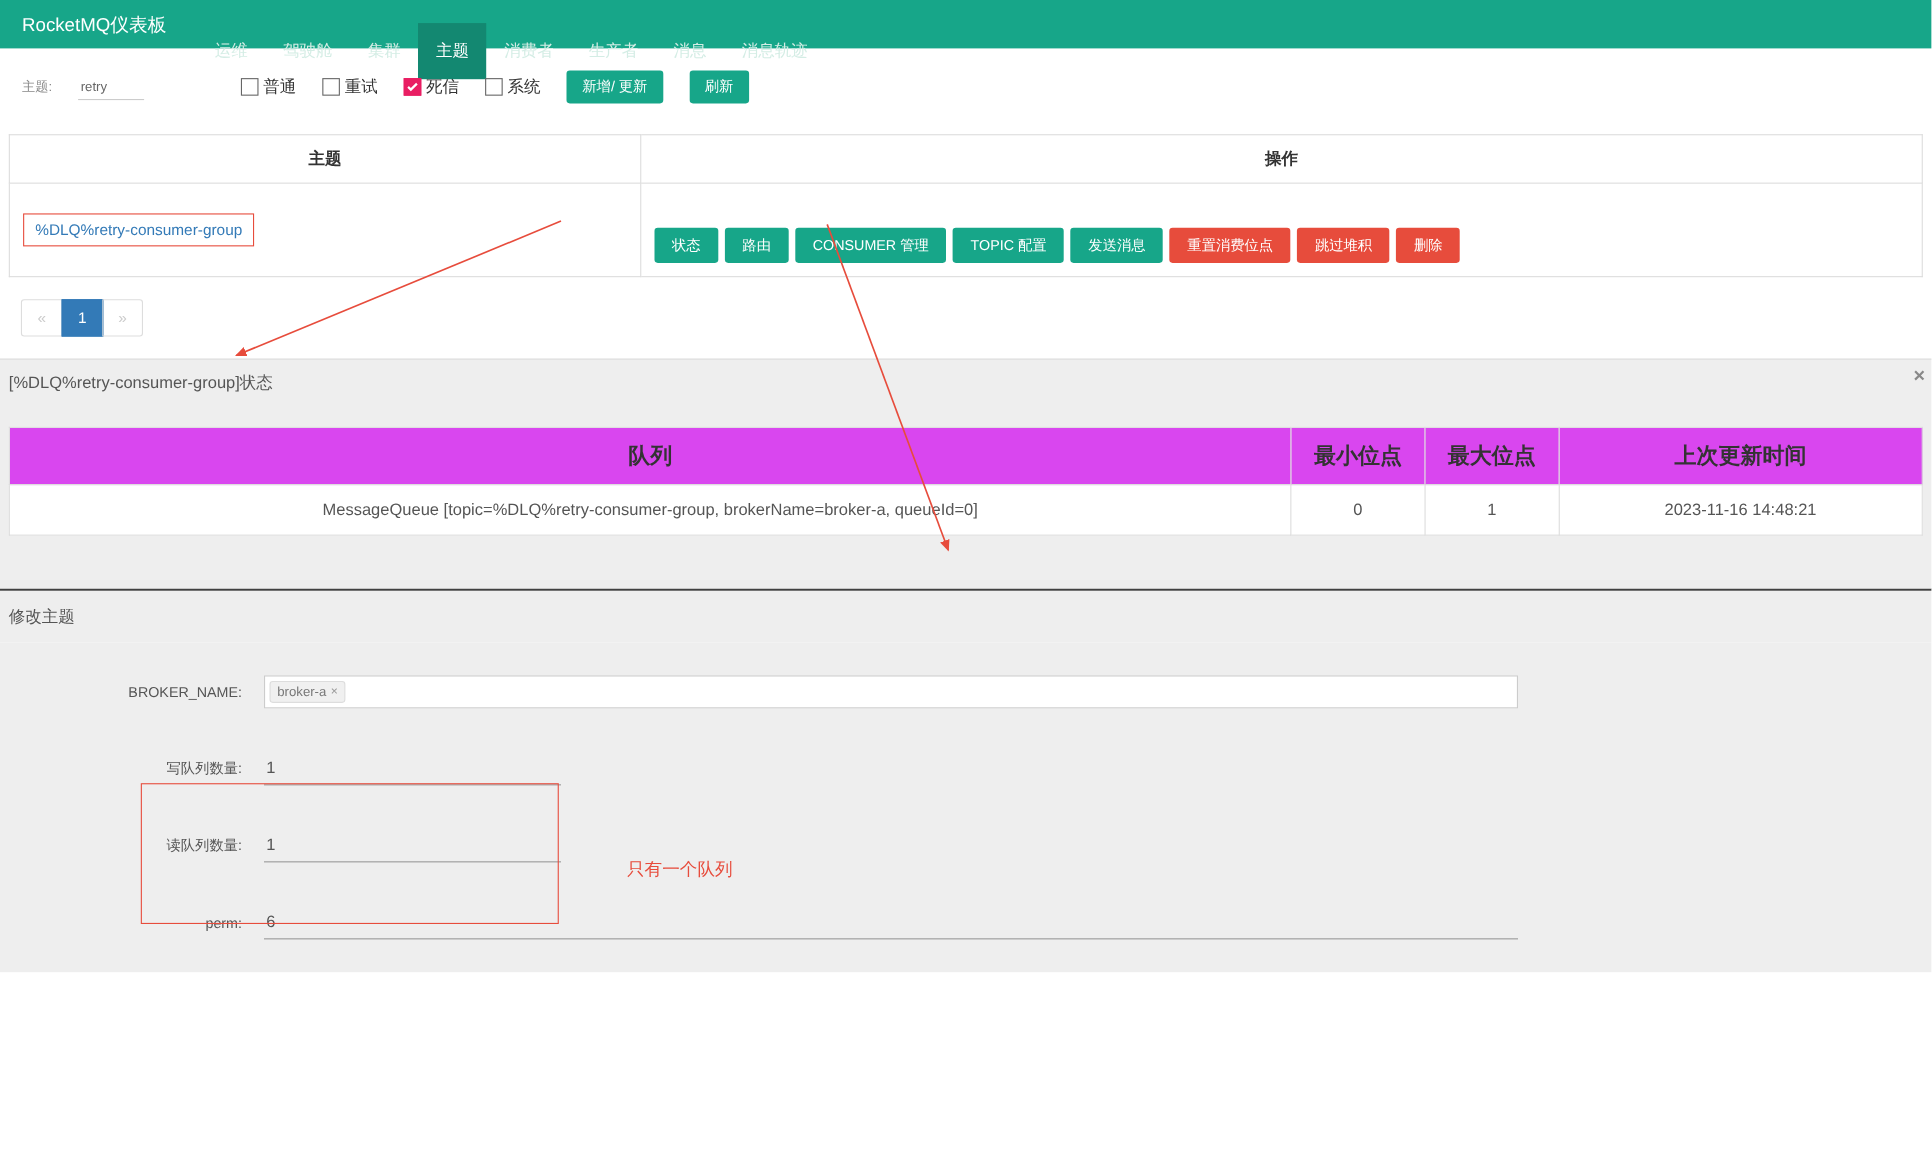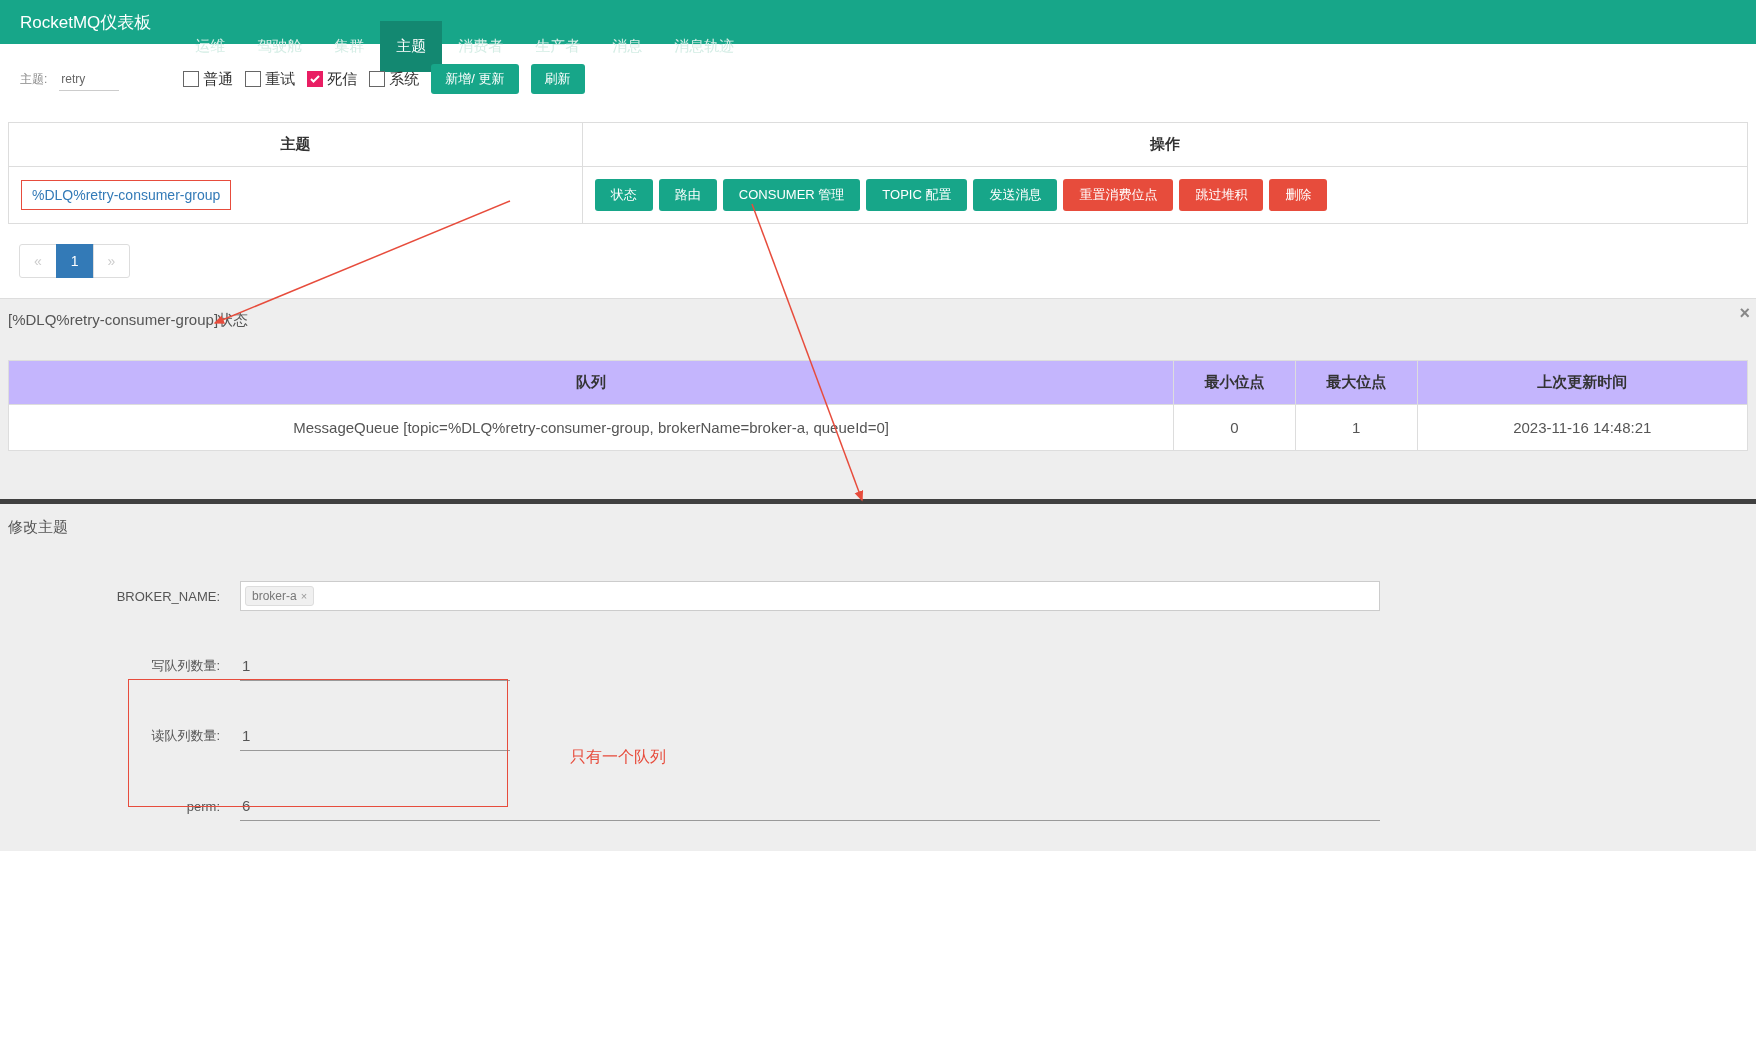--- a/index.html
+++ b/index.html
@@ -3,59 +3,59 @@
   <meta charset="utf-8">
   <style>
     * { box-sizing: border-box; margin: 0; padding: 0; }
     body { font-family: Arial, "Microsoft YaHei", sans-serif; font-size: 14px; color: #333; background: #fff; }
     
     .navbar { background: #17a689; height: 44px; display: flex; align-items: center; padding: 0 12px; text-align: center; }
     .navbar-brand { color: #fff; font-size: 17px; margin-right: 20px; padding: 0 8px; }
     .nav-item { color: #d4ede5; padding: 0 16px; height: 51px; display: flex; align-items: center; cursor: pointer; font-size: 15px; margin-top: 48px; }
     .nav-item.active { background: #138871; color: #fff; }
     
-    .filter-bar { padding: 20px 36px 10px 20px; display: flex; align-items: center; gap: 12px; }
+    .filter-bar { padding: 20px 36px 10px 20px; display: flex; align-items: center; gap: 24px; }
     .filter-label { font-size: 12px; color: #888; }
     .filter-input { border: none; border-bottom: 1px solid #ccc; padding: 4px 2px; font-size: 12px; color: #666; width: 60px; background: transparent; }
     .checkbox-wrap { display: flex; align-items: center; gap: 4px; cursor: pointer; }
     .checkbox-box { width: 16px; height: 16px; border: 1.5px solid #666; display: inline-flex; align-items: center; justify-content: center; }
     .checkbox-box.checked { background: #e91e63; border-color: #e91e63; }
     .checkbox-box.checked svg { display: block; }
     .checkbox-box svg { display: none; width: 12px; height: 12px; }
     .checkbox-label { font-size: 15px; color: #333; }
     
     .btn { padding: 6px 14px; border: none; border-radius: 3px; color: #fff; cursor: pointer; font-size: 13px; }
     .btn-teal { background: #17a689; }
     .btn-red { background: #e74c3c; }
     
     .main-table { width: calc(100% - 16px); margin: 18px 8px 0 8px; border-collapse: collapse; border: 1px solid #ddd; }
     .main-table th { padding: 12px; border: 1px solid #ddd; font-weight: bold; background: #fff; text-align: center; font-size: 15px; }
     .main-table td { padding: 12px; border: 1px solid #ddd; text-align: left; vertical-align: middle; }
     .main-table td.ops { text-align: left; }
     .topic-link { color: #337ab7; text-decoration: none; border: 1.5px solid #e74c3c; padding: 6px 10px; display: inline-block; }
-    .ops-buttons { display: flex; gap: 6px; flex-wrap: wrap; }
+    .ops-buttons { display: flex; gap: 6px; flex-wrap: wrap; margin-top: 28px; }
     .ops-buttons .btn { padding: 7px 16px; font-size: 13px; }
     
     .pagination { display: flex; margin: 20px; list-style: none; }
     .pagination li { border: 1px solid #ddd; padding: 8px 14px; cursor: pointer; color: #337ab7; margin-left: -1px; }
     .pagination li:first-child { border-radius: 3px 0 0 3px; }
     .pagination li:last-child { border-radius: 0 3px 3px 0; }
     .pagination li.active { background: #337ab7; color: #fff; border-color: #337ab7; }
     .pagination li.disabled { color: #ccc; cursor: default; }
     
     .section-grey { background: #eee; border-top: 1px solid #ddd; position: relative; }
     .section-header { padding: 12px 8px; font-size: 15px; color: #555; }
     .close-x { position: absolute; right: 6px; top: 4px; font-size: 18px; color: #888; cursor: pointer; font-weight: bold; }
     
     .status-table { width: calc(100% - 16px); margin: 18px 8px 8px 8px; border-collapse: collapse; background: #fff; border: 1px solid #ddd; }
-    .status-table th { background: #c4b5fd; padding: 12px; border: 1px solid #ddd; font-weight: bold; font-size: 15px; }
+    .status-table th { background: #d946ef; padding: 12px; border: 1px solid #ddd; font-weight: bold; font-size: 20px; }
     .status-table td { padding: 14px; border: 1px solid #ddd; text-align: center; color: #555; font-size: 15px; }
     .status-table td:first-child { text-align: center; }
     
-    .section-header2 { padding: 14px 8px; font-size: 15px; color: #555; background: #eee; border-top: 5px solid #404040; }
+    .section-header2 { padding: 14px 8px; font-size: 15px; color: #555; background: #eee; border-top: 2px solid #404040; }
     
     .form-area { padding: 30px 20px; background: #eee; }
     .form-row { display: flex; align-items: center; margin-bottom: 40px; }
     .form-label { width: 220px; text-align: right; padding-right: 20px; font-size: 13px; color: #555; }
     .form-control { flex: 1; max-width: 1140px; }
     .chip-input { border: 1px solid #ccc; padding: 4px; background: #fff; display: flex; min-height: 28px; }
     .chip { background: #f0f0f0; border: 1px solid #ddd; padding: 2px 6px; border-radius: 3px; font-size: 12px; color: #777; display: flex; align-items: center; gap: 4px; }
     .chip-x { cursor: pointer; color: #999; font-size: 11px; }
     .plain-input { border: none; border-bottom: 1px solid #999; background: transparent; padding: 6px 2px; font-size: 15px; color: #555; width: 100%; }
     .plain-input.numeric { width: 270px; }

